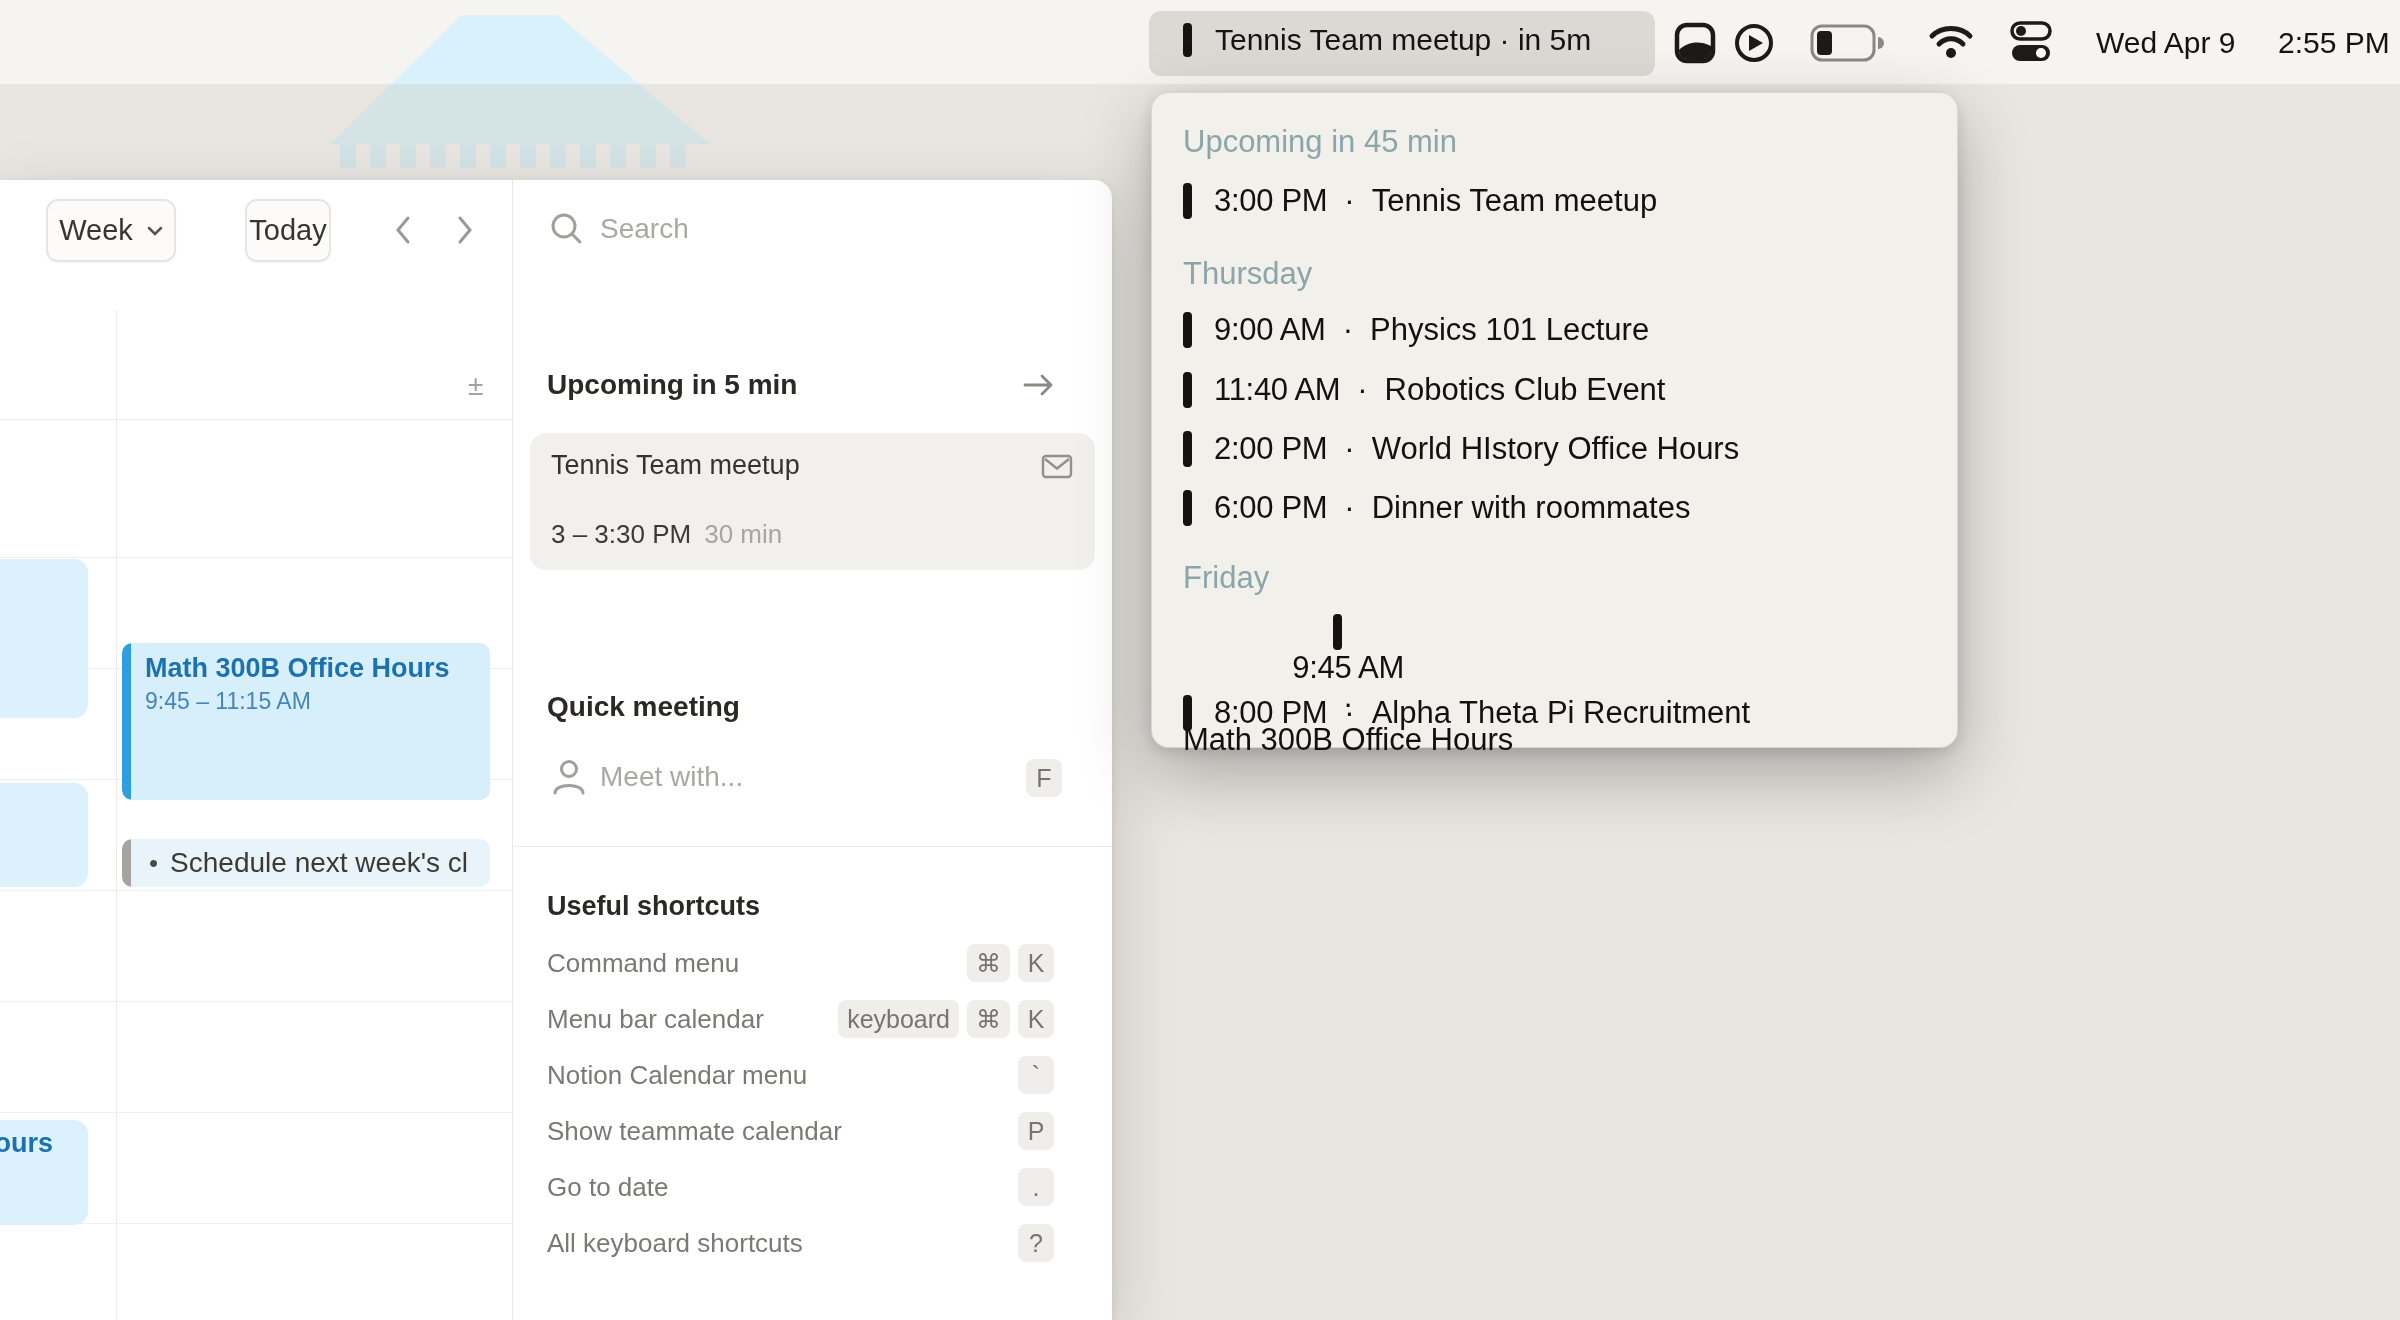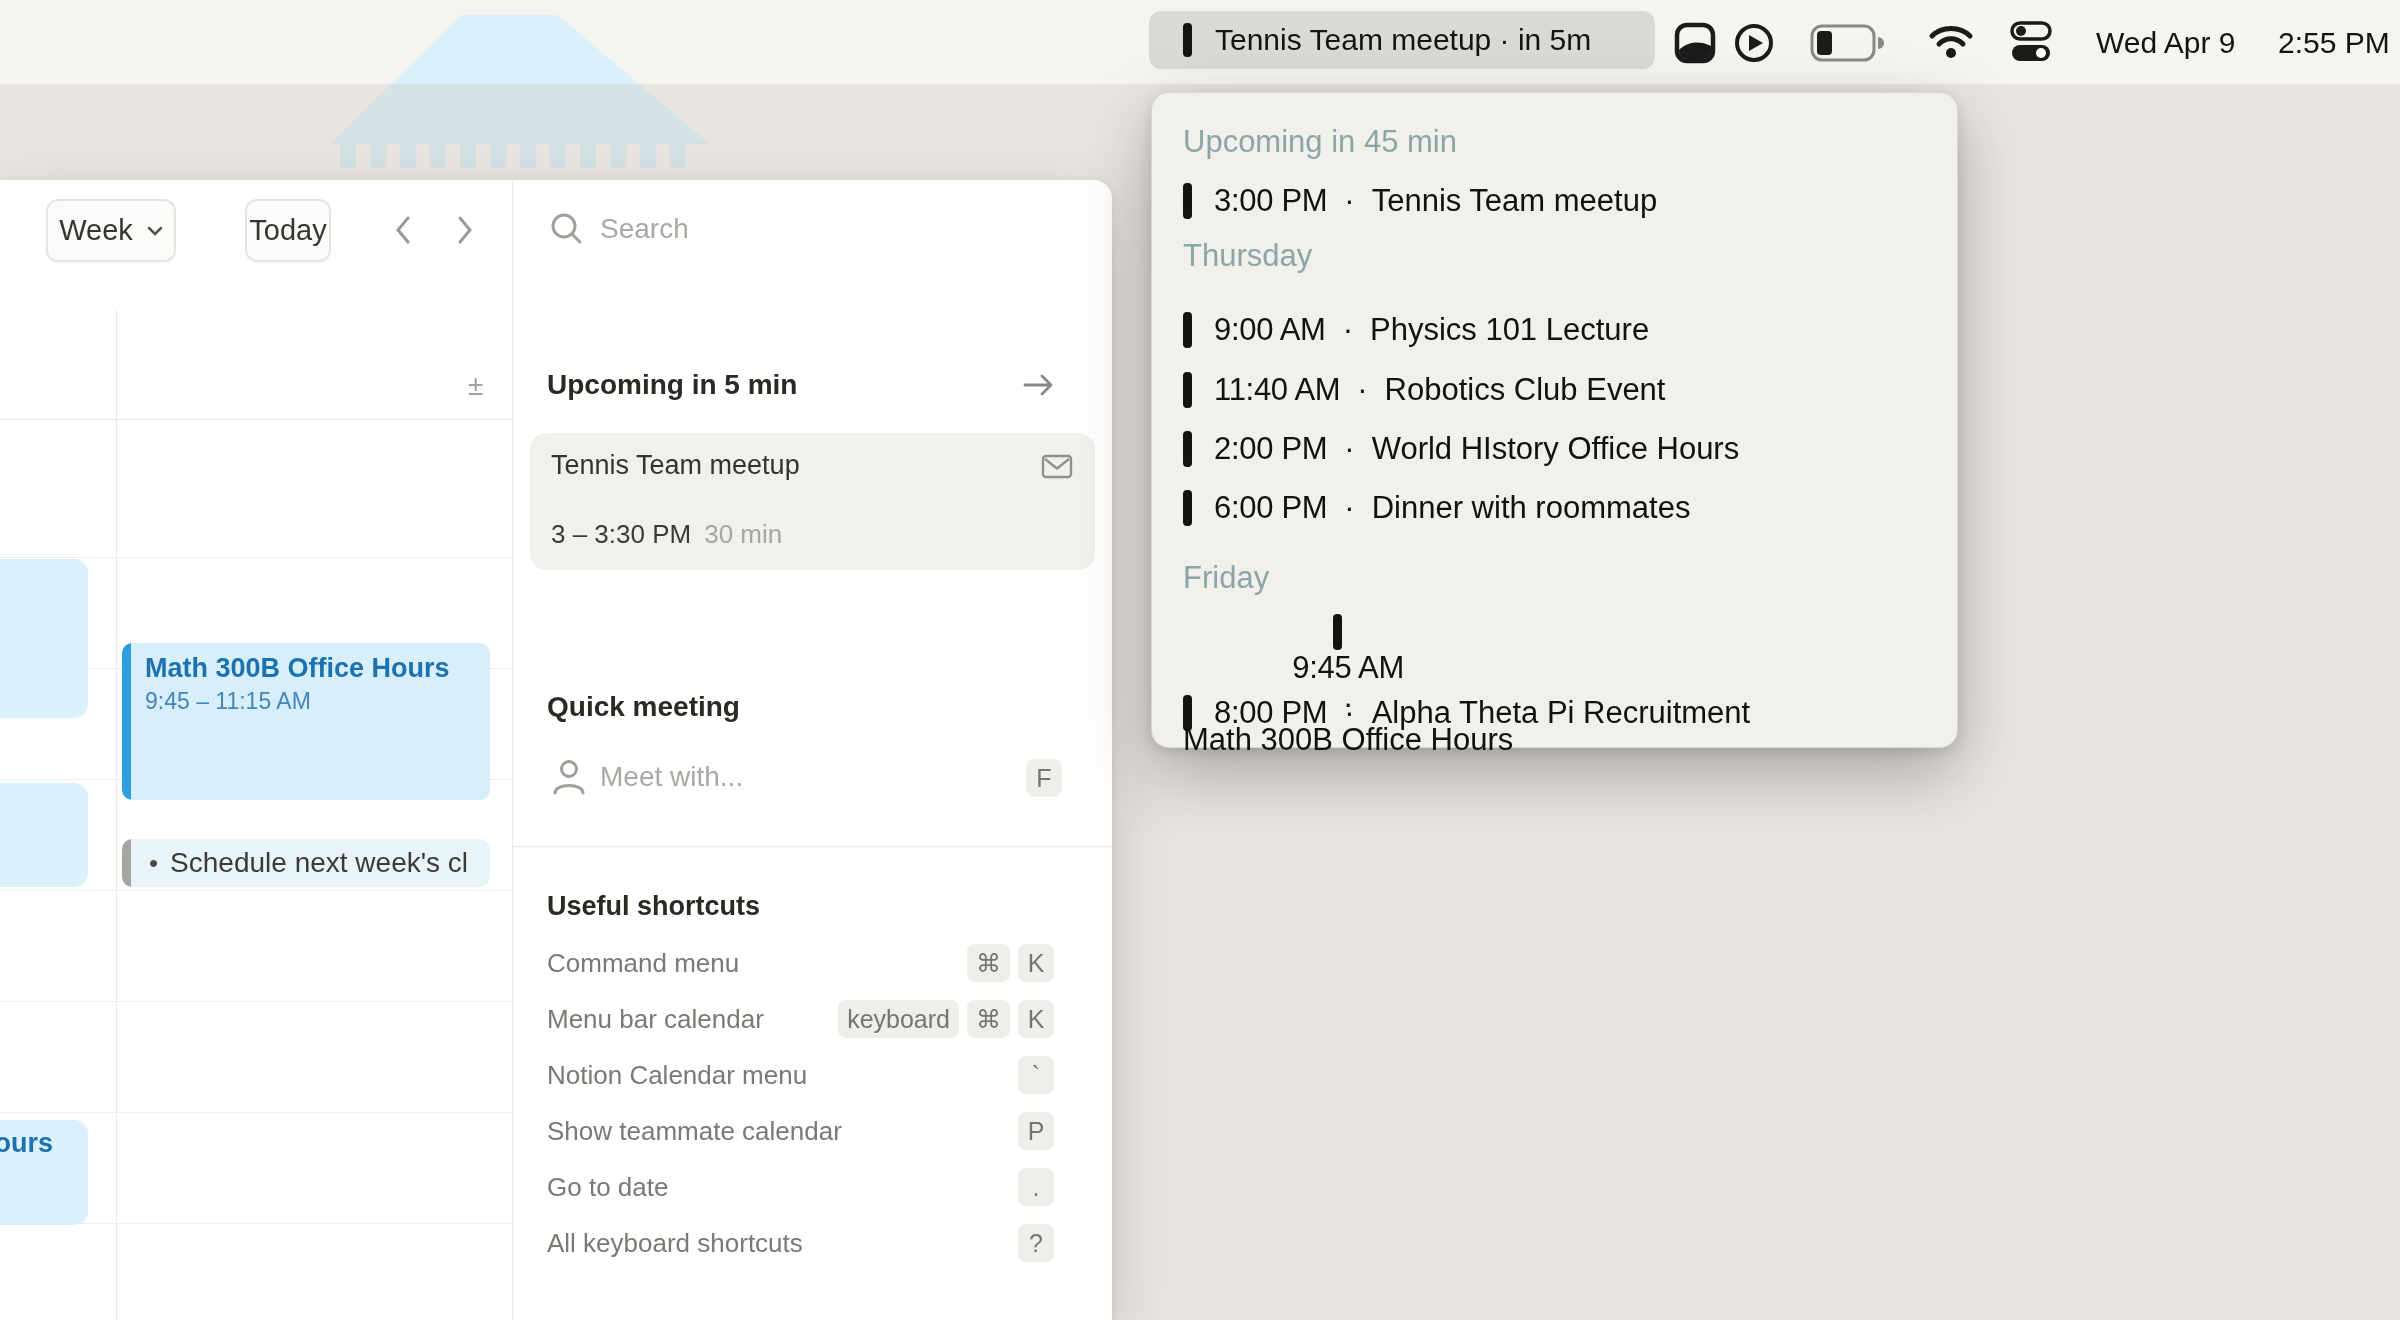--- a/index.html
+++ b/index.html
@@ -14,21 +14,21 @@
 
   
   .menubar-bg { left:0; top:0; width:2400px; height:85px; background:#f6f4f0; border-bottom:1px solid rgba(0,0,0,.05); }
   .wp-trap { left:330px; top:14px; width:380px; height:130px;
     background:linear-gradient(#d9f1fa 0 54%, #d4e3e5 54% 100%);
     -webkit-clip-path:polygon(0 100%, 34.5% 1%, 60% 1%, 100% 100%);
     clip-path:polygon(0 100%, 34.5% 1%, 60% 1%, 100% 100%); }
   .wp-fringe { left:340px; top:142px; width:360px; height:26px;
     background:repeating-linear-gradient(90deg, #d4e3e5 0 16px, transparent 16px 30px); }
 
-  .status-pill { left:1149px; top:11px; width:506px; height:58px; border-radius:12px; background:#dbd9d3; }
+  .status-pill { left:1149px; top:11px; width:506px; height:65px; border-radius:12px; background:#dbd9d3; }
   .status-pill .ebar { position:absolute; left:34px; top:12px; width:9px; height:34px; border-radius:4px; background:#151412; }
   .status-pill .lbl { position:absolute; left:66px; top:0; height:58px; line-height:58px; font-size:30px; font-weight:500; color:#151412; white-space:nowrap; }
 
   .mb-ico { top:20px; }
   .mb-date { left:2096px; top:25px; height:36px; line-height:36px; font-size:30px; font-weight:500; color:#151310; }
   .mb-time { left:2278px; top:25px; height:36px; line-height:36px; font-size:30px; font-weight:500; color:#151310; }
 
   
   .panel { left:1151px; top:92px; width:807px; height:656px; border-radius:18px;
     background:#f2f0ea; border:1px solid rgba(0,0,0,.10);
@@ -276,21 +276,21 @@
 <div class="abs panel">
   <div class="p-head" style="top:27px;">Upcoming in 45 min</div>
 
   <div class="p-row" style="top:84px;">
     <div class="ebar"></div>
     <span class="t">3:00 PM</span>
     <span class="dot">·</span>
     <span class="ti">Tennis Team meetup</span>
   </div>
 
-  <div class="p-head" style="top:141px;">Thursday</div>
+  <div class="p-head" style="top:159px;">Thursday</div>
 
   <div class="p-row" style="top:213px;">
     <div class="ebar"></div>
     <span class="t">9:00 AM</span>
     <span class="dot">·</span>
     <span class="ti">Physics 101 Lecture</span>
   </div>
   <div class="p-row" style="top:273px;">
     <div class="ebar"></div>
     <span class="t">11:40 AM</span>

